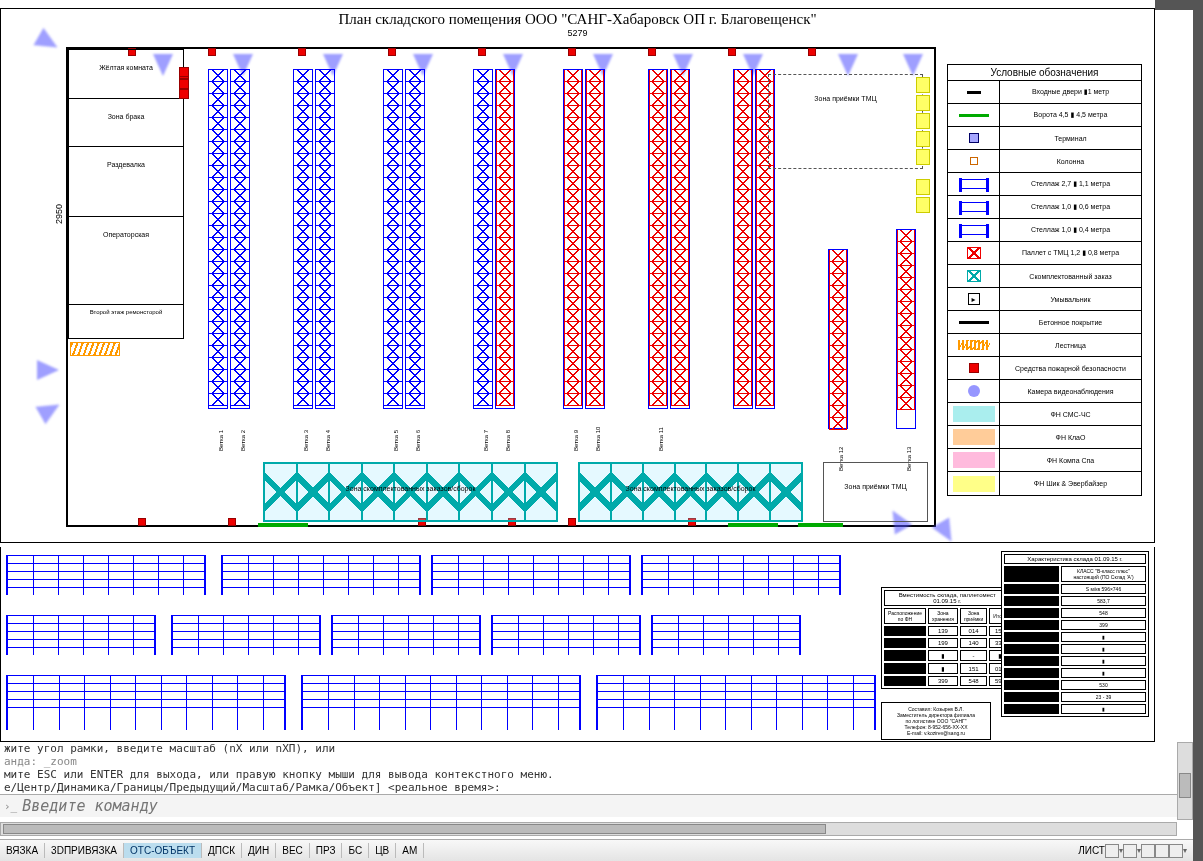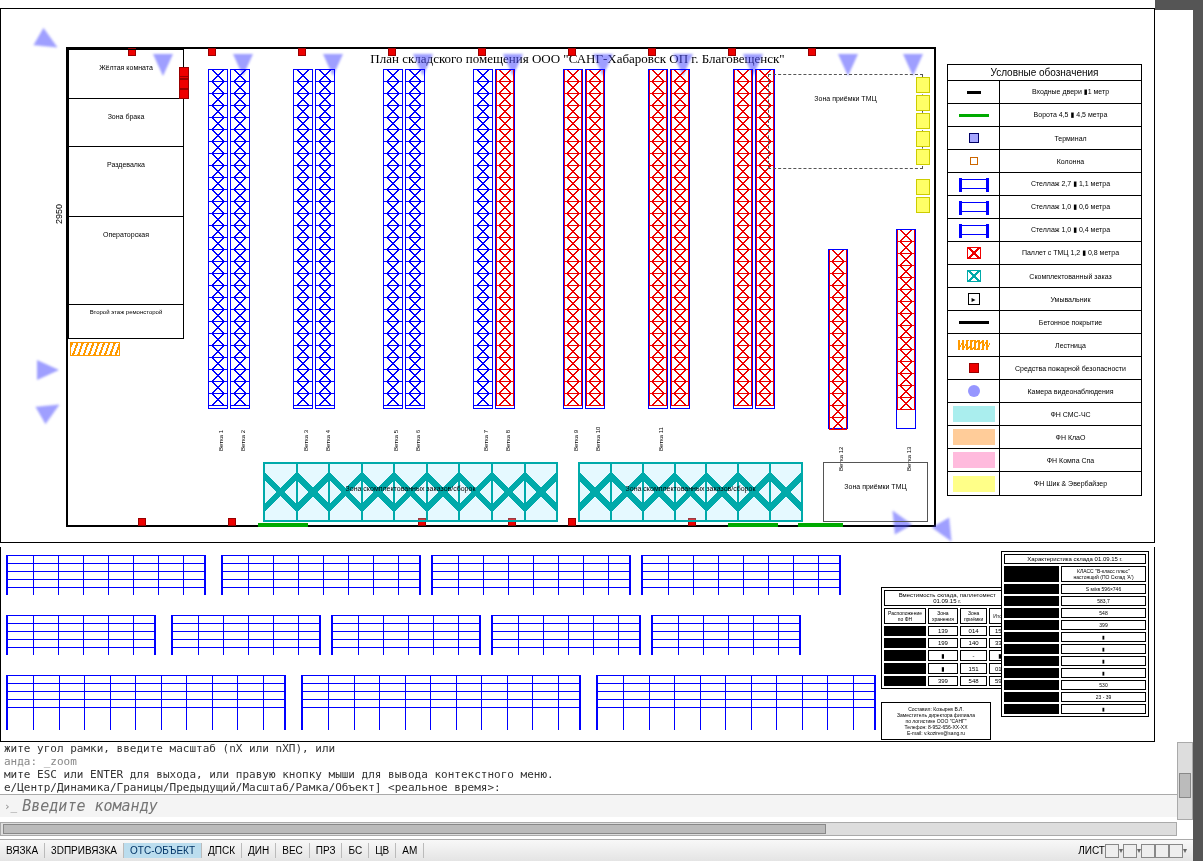--- a/index.html
+++ b/index.html
@@ -5,21 +5,21 @@
 * { box-sizing: border-box; margin: 0; padding: 0; }
 body { font-family: Arial, sans-serif; font-size: 10px; background: #fff; width: 1203px; height: 861px; overflow: hidden; position: relative; }
 
 
 .workspace-edge { position: absolute; background: #555; }
 .workspace-edge.top { top: 0; left: 1155px; right: 0; height: 10px; }
 .workspace-edge.right { top: 0; right: 0; width: 10px; height: 100%; }
 
 
 .drawing-frame { position: absolute; top: 8px; left: 0; width: 1155px; height: 535px; border: 1px solid #000; background: #fff; }
-.title-row { text-align: center; font-size: 13px; font-family: "Times New Roman", serif; padding: 2px 0 0 0; margin-top: 40px; }
+.title-row { text-align: center; font-size: 15px; font-family: "Times New Roman", serif; padding: 2px 0 0 0; }
 .dim-top { text-align: center; font-size: 9px; }
 .plan { position: absolute; top: 38px; left: 65px; width: 870px; height: 480px; border: 2px solid #000; }
 
 
 .cone { position: absolute; width: 0; height: 0; border-left: 10px solid transparent; border-right: 10px solid transparent; border-bottom: 22px solid rgba(80,80,255,0.55); filter: blur(1px); }
 
 
 .dim-left { position: absolute; top: 200px; left: 48px; font-size: 9px; transform: rotate(-90deg); }
 
 
@@ -103,20 +103,21 @@
 .sb-drop { font-size:8px; color:#666; }
 </style>
 </head>
 <body>
 
 <div class="workspace-edge top"></div>
 <div class="workspace-edge right"></div>
 
 <div class="drawing-frame">
   <div class="title-row">План складского помещения ООО "САНГ-Хабаровск ОП г. Благовещенск"</div>
+  <div class="dim-top">5279</div>
   <div class="dim-left">2950</div>
 
   <div class="plan">
 
     <div class="cone" style="top:-18px; left:-30px; transform:rotate(120deg)"></div>
     <div class="cone" style="top:5px; left:85px; transform:rotate(180deg)"></div>
     <div class="cone" style="top:5px; left:165px; transform:rotate(180deg)"></div>
     <div class="cone" style="top:5px; left:255px; transform:rotate(180deg)"></div>
     <div class="cone" style="top:5px; left:345px; transform:rotate(180deg)"></div>
     <div class="cone" style="top:5px; left:435px; transform:rotate(180deg)"></div>

